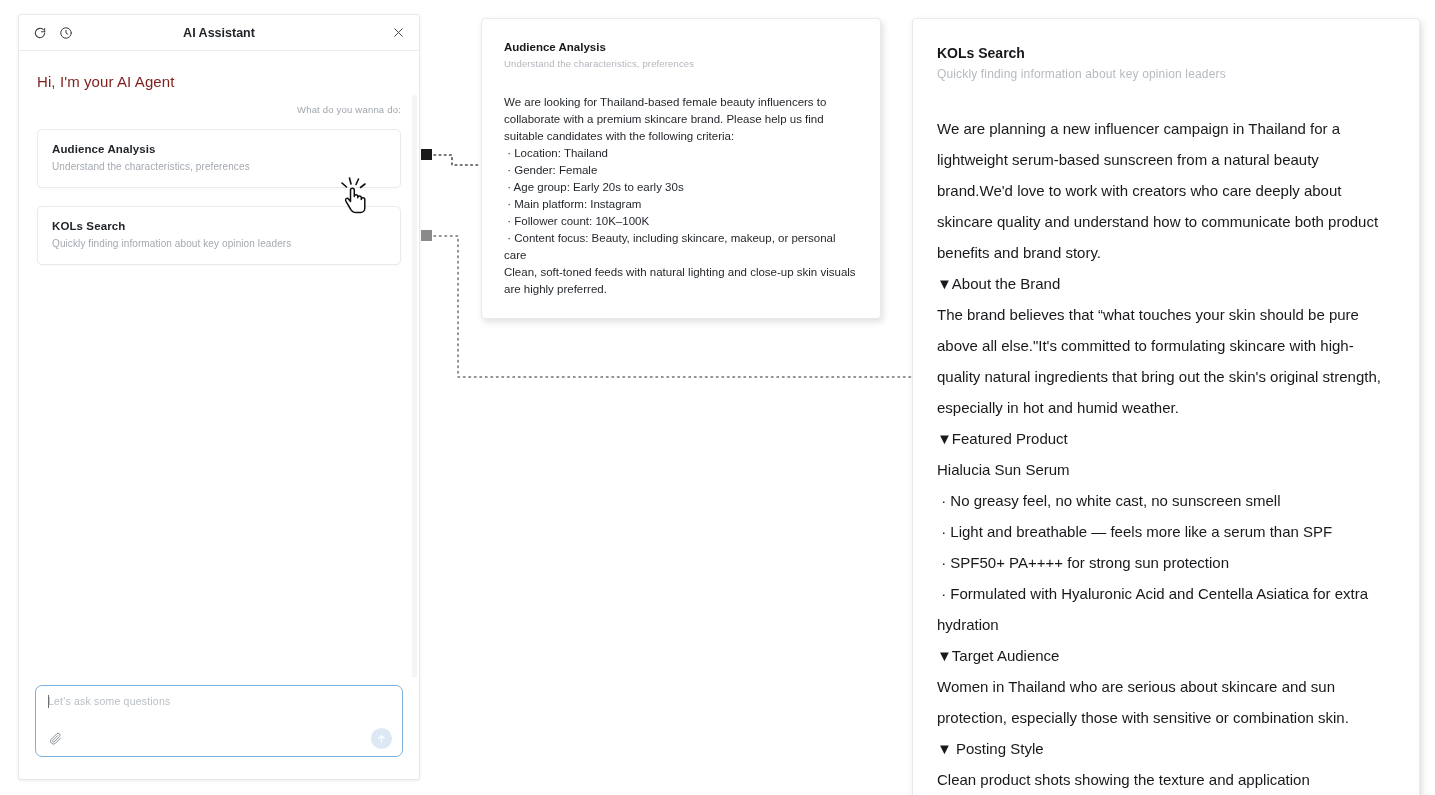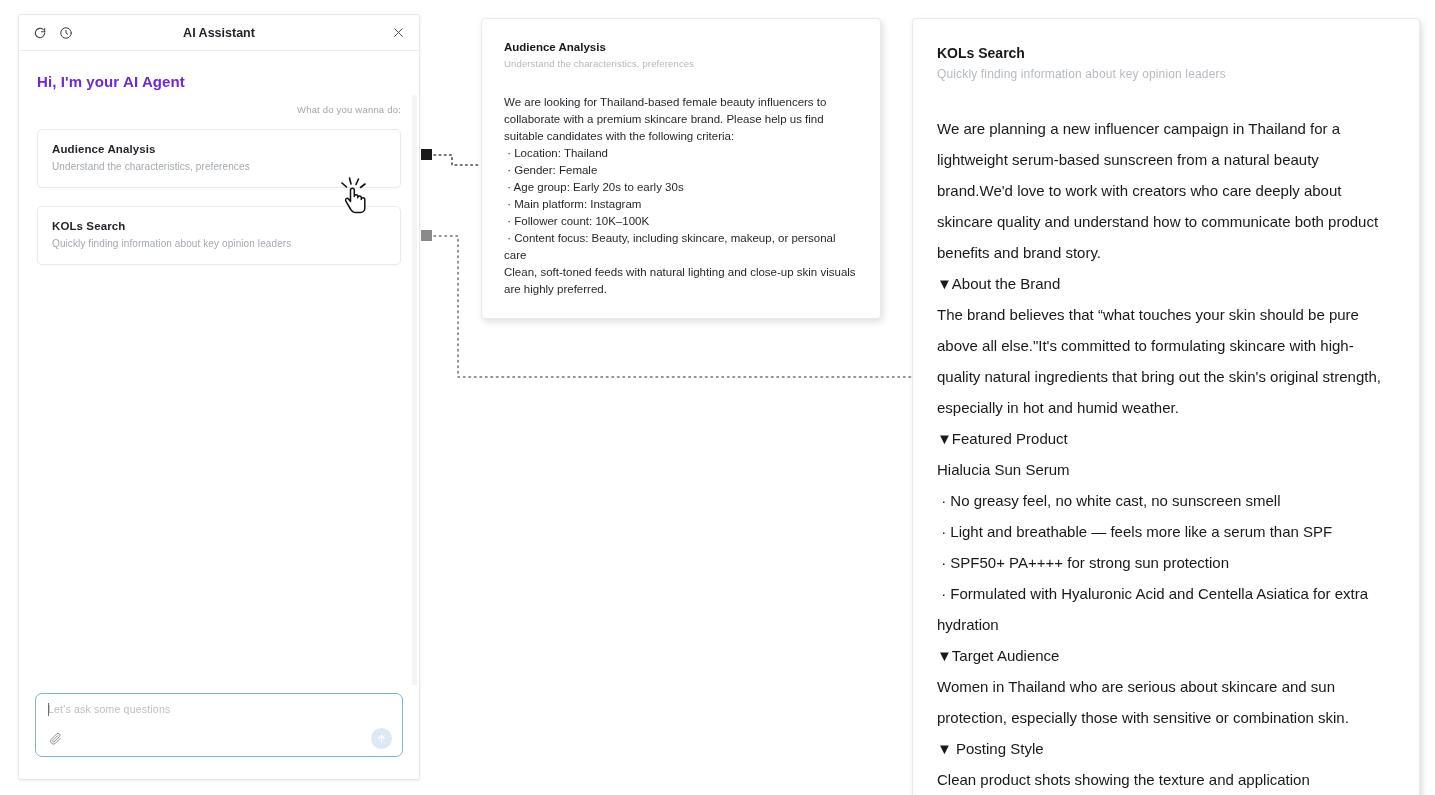--- a/index.html
+++ b/index.html
@@ -44,21 +44,21 @@
     display: flex; align-items: center; justify-content: center;
     color: #40454a; font-size: 16px; line-height: 1;
   }
 
   .assistant-body {
     flex: 1 1 auto; position: relative;
     padding: 22px 18px 0 18px;
     overflow: hidden;
   }
   .greeting {
-    font-size: 15px; color: #6d28d9; font-weight: 700;
+    font-size: 15px; color: #7f1d1d; font-weight: 400;
     letter-spacing: .1px;
   }
   .subprompt {
     margin-top: 14px;
     font-size: 9.5px; color: #a0a6ad; letter-spacing: .2px; text-align: right;
   }
   .suggestion-card {
     margin-top: 14px;
     border: 1px solid #e9eaec;
     border-radius: 5px;
@@ -90,21 +90,21 @@
     pointer-events: none;
   }
 
   
   .composer-wrap { flex: 0 0 auto; padding: 8px 16px 22px 16px; }
   .composer {
     position: relative;
     border: 1px solid #7eb0dd;
     border-radius: 7px;
     background: #fff;
-    height: 64px;
+    height: 72px;
     padding: 9px 12px 0 12px;
   }
   .composer-placeholder {
     font-size: 10.5px; color: #b9bec4; letter-spacing: .2px;
   }
   .caret {
     position: absolute; left: 12px; top: 9px;
     width: 1px; height: 13px; background: #6b7076;
   }
   .composer-row {

